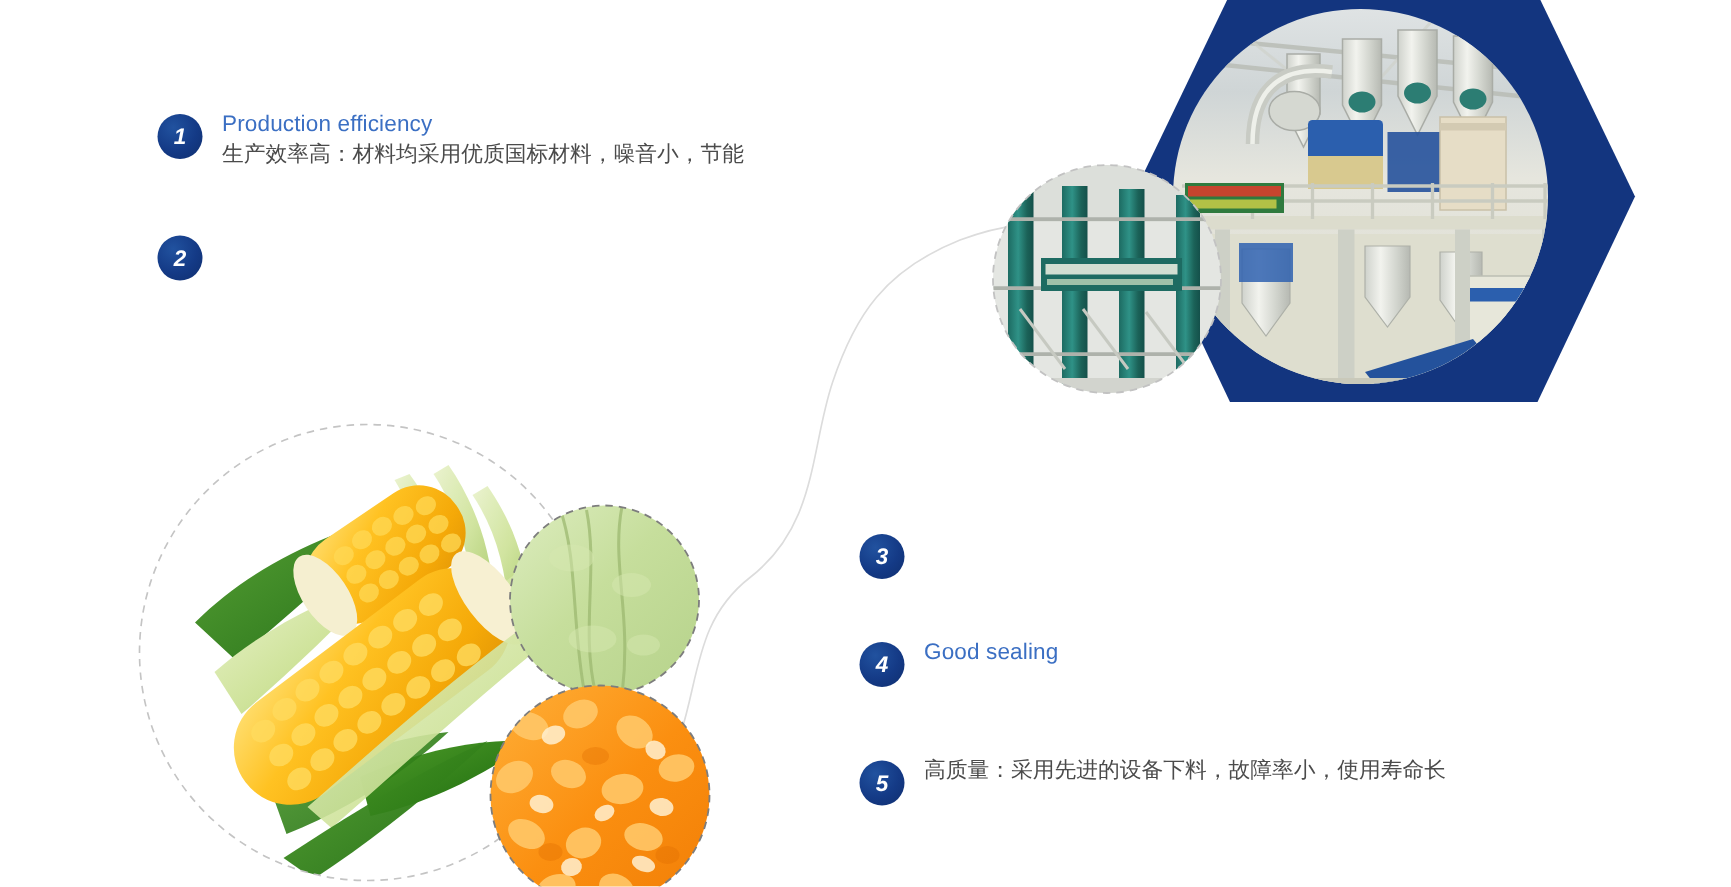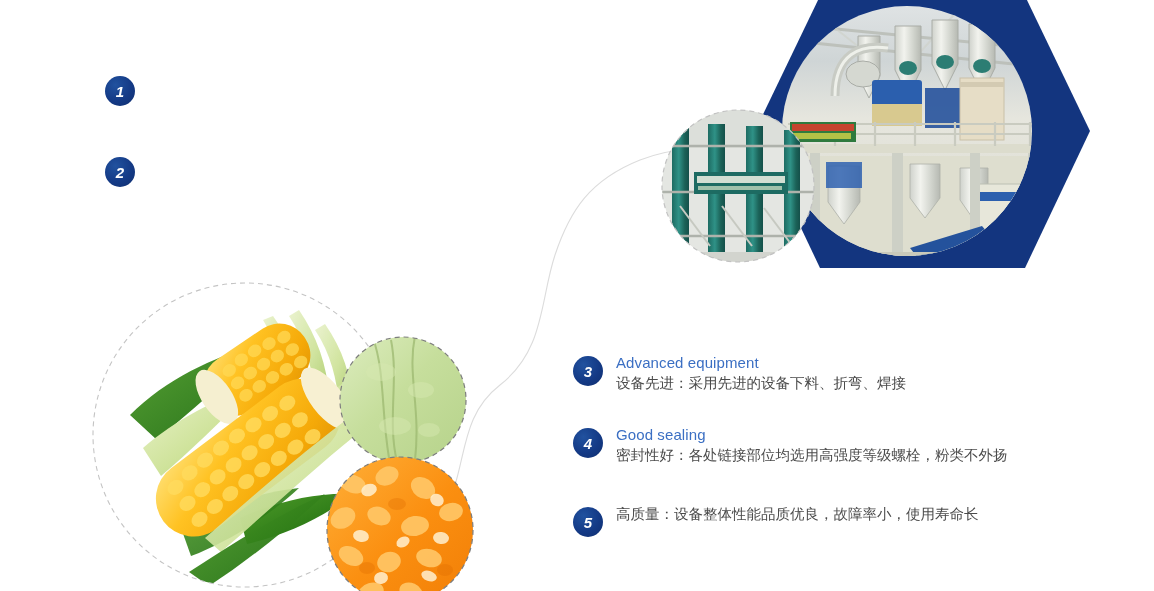--- a/index.html
+++ b/index.html
@@ -363,44 +363,43 @@
         <ellipse cx="312" cy="224" rx="9" ry="6"></ellipse>
         <ellipse cx="282" cy="288" rx="8" ry="6"></ellipse>
         <ellipse cx="360" cy="290" rx="8" ry="6"></ellipse>
       </g>
     </g>
     <circle cx="315" cy="250" r="73" fill="none" stroke="#7d7d7d" stroke-width="1.2" stroke-dasharray="5 4"></circle>
   </svg>
 
   <div class="feature" style="left:105px;top:74px;">
     <div class="badge">1</div>
+    <div class="ftext">
+      <div class="fhead">Production efficiency</div>
+      <div class="fdesc">生产效率高：材料均采用优质国标材料，噪音小，节能</div>
+    </div>
   </div>
 
   <div class="feature" style="left:105px;top:155px;">
     <div class="badge">2</div>
     <div class="ftext">
     </div>
   </div>
 
   <div class="feature" style="left:573px;top:354px;">
     <div class="badge">3</div>
-    <div class="ftext">
-      <div class="fhead">Advanced equipment</div>
-      <div class="fdesc">设备先进：采用先进的设备下料、折弯、焊接</div>
-    </div>
   </div>
 
   <div class="feature" style="left:573px;top:426px;">
     <div class="badge">4</div>
     <div class="ftext">
       <div class="fhead">Good sealing</div>
-      <div class="fdesc">密封性好：各处链接部位均选用高强度等级螺栓，粉类不外扬</div>
     </div>
   </div>
 
   <div class="feature" style="left:573px;top:505px;">
     <div class="badge">5</div>
     <div class="ftext">
-      <div class="fdesc">高质量：设备整体性能品质优良，故障率小，使用寿命长</div>
+      <div class="fdesc">高质量：采用先进的设备下料，故障率小，使用寿命长</div>
     </div>
   </div>
 
 </div>
 
 </body></html>

